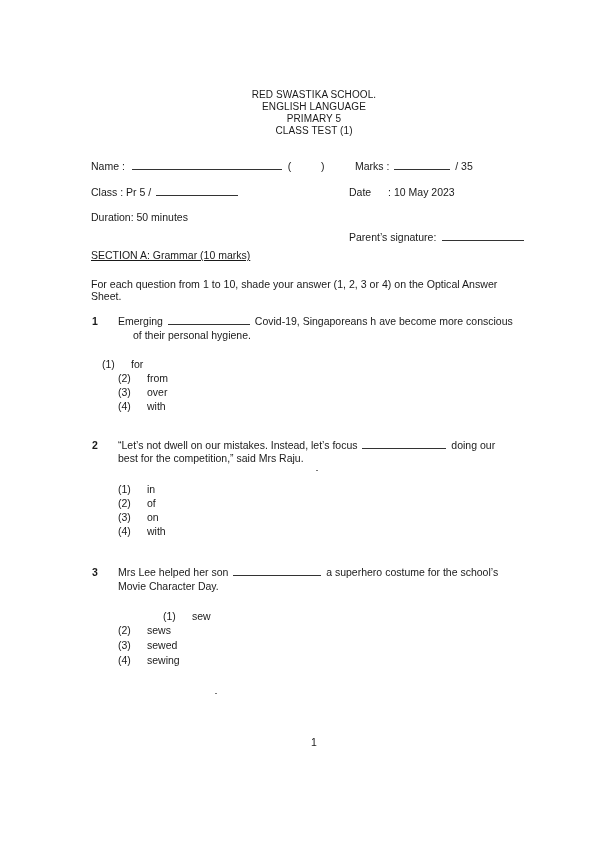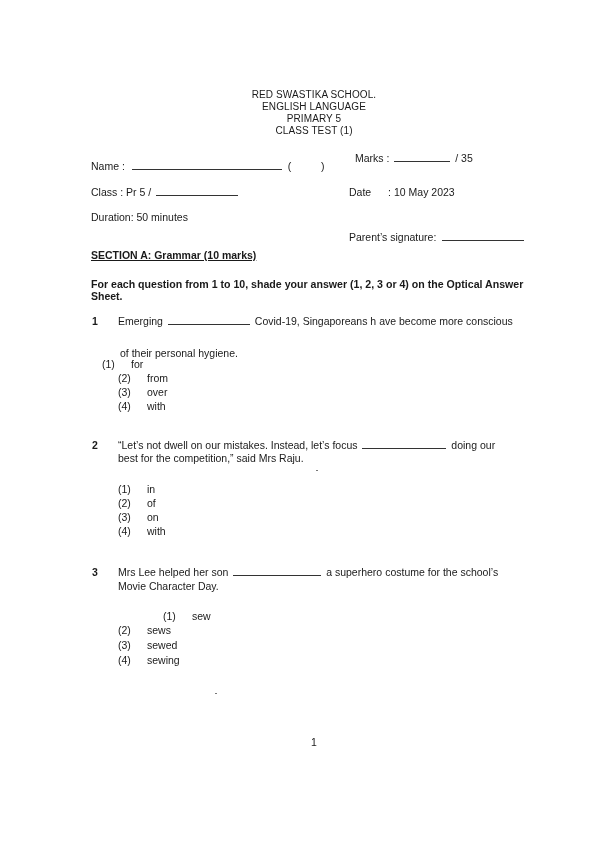--- a/index.html
+++ b/index.html
@@ -1,20 +1,20 @@
 <!DOCTYPE html>
 <html><head>
 <meta charset="utf-8">
 <style>
   html, body { margin:0; padding:0; background:#ffffff; }
   body { width:600px; height:849px; position:relative; overflow:hidden;
          font-family:"Liberation Sans", sans-serif; color:#1a1a1a; font-size:10.5px; }
   .abs { position:absolute; white-space:nowrap; }
   .hdr { left:0; width:628px; text-align:center; font-size:10px; line-height:12px; letter-spacing:0.1px; }
-  .bold { font-weight:bold; }
+  .bold { font-weight:normal; }
   .ul { text-decoration:underline; }
   .blank { display:inline-block; border-bottom:1px solid #333; vertical-align:baseline; height:8px; }
   .qnum { position:absolute; font-weight:bold; }
   .opt { position:absolute; line-height:14px; }
   .opt .n { display:inline-block; width:29px; }
   .dot { position:absolute; width:2px; height:1px; background:#777; }
 </style>
 </head>
 <body>
 
@@ -23,21 +23,21 @@
 <div class="abs hdr" style="top:113px;">PRIMARY 5</div>
 <div class="abs hdr" style="top:125px;">CLASS TEST (1)</div>
 
 <div class="abs" style="left:91px; top:160px;">
   <span>Name :</span>
   <span class="blank" style="width:150px; margin-left:4px;"></span>
   <span style="margin-left:3px;">(</span>
   <span style="display:inline-block; width:24px;"></span>
   <span>)</span>
 </div>
-<div class="abs" style="left:349px; top:152px;padding-left:6px;">
+<div class="abs" style="left:349px; top:160px;padding-left:6px;">
   <span>Marks  :</span>
   <span class="blank" style="width:56px; margin-left:2px;"></span>
   <span style="margin-left:2px;">/ 35</span>
 </div>
 
 <div class="abs" style="left:91px; top:186px;">
   <span>Class : Pr 5 /</span>
   <span class="blank" style="width:82px; margin-left:2px;"></span>
 </div>
 <div class="abs" style="left:349px; top:186px;">
@@ -55,21 +55,21 @@
 <div class="abs bold" style="left:91px; top:278px; font-size:10.6px;">For each question from 1 to 10, shade your answer (1, 2,  3 or 4) on the Optical Answer</div>
 <div class="abs bold" style="left:91px; top:290px;">Sheet.</div>
 
 <div>
   <div class="qnum" style="left:92px; top:315px;">1</div>
   <div class="abs" style="left:118px; top:315px;">
     <span>Emerging</span>
     <span class="blank" style="width:82px; margin-left:2px; margin-right:2px;"></span>
     <span>Covid-19, Singaporeans h ave become more conscious</span>
   </div>
-  <div class="abs" style="left:120px; top:329px;margin-top:18px;">of their personal hygiene.</div>
+  <div class="abs" style="left:133px; top:329px;">of their personal hygiene.</div>
   <div class="opt" style="left:102px; top:357px;"><span class="n">(1)</span><span>for</span></div>
   <div class="opt" style="left:118px; top:371px;"><span class="n">(2)</span><span>from</span></div>
   <div class="opt" style="left:118px; top:385px;"><span class="n">(3)</span><span>over</span></div>
   <div class="opt" style="left:118px; top:399px;"><span class="n">(4)</span><span>with</span></div>
 </div>
 
 <div>
   <div class="qnum" style="left:92px; top:439px;">2</div>
   <div class="abs" style="left:118px; top:439px;">
     <span>“Let’s not dwell on our mistakes. Instead, let’s focus</span>

